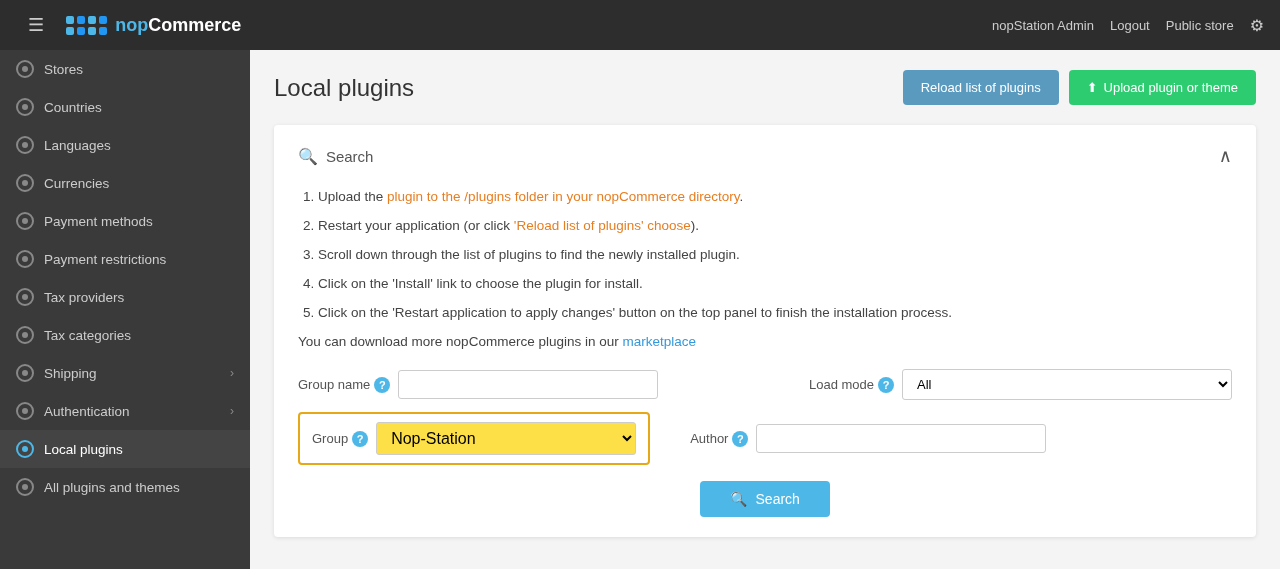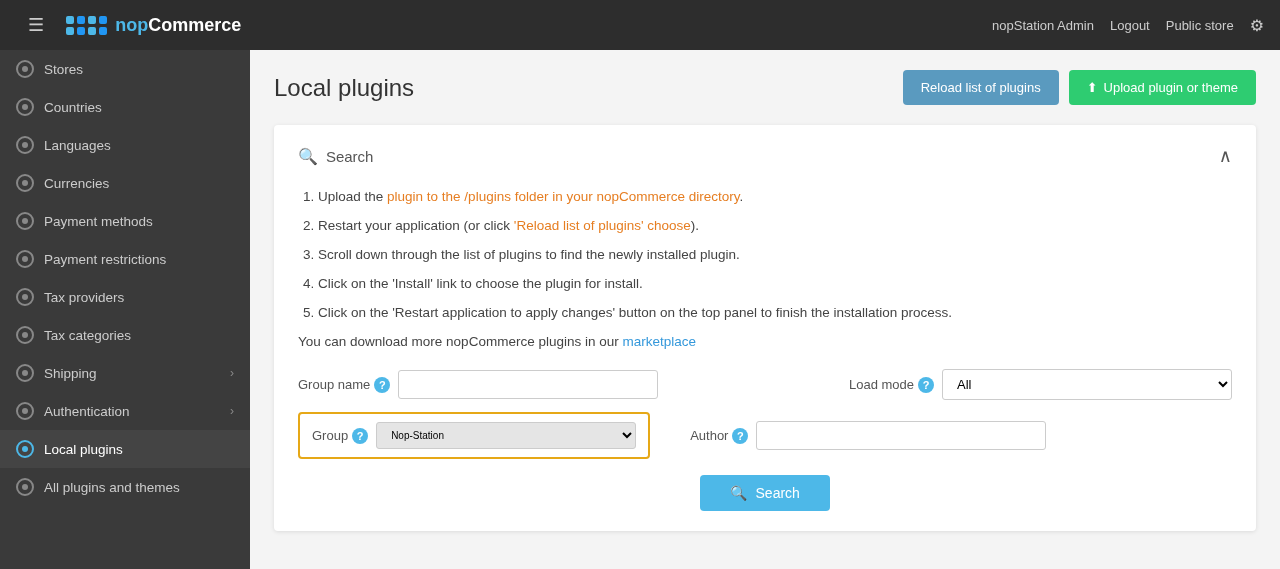--- a/index.html
+++ b/index.html
@@ -281,24 +281,24 @@
       color: #555;
       white-space: nowrap;
       display: flex;
       align-items: center;
       gap: 4px;
     }
     .group-form-group select {
       border: 1px solid #ccc;
       border-radius: 3px;
       padding: 6px 10px;
-      font-size: 10px;
+      font-size: 16px;
       outline: none;
       width: 260px;
-      background: #e5e5e5;
+      background: #fde047;
       cursor: pointer;
     }
 
     .search-btn {
       display: flex;
       justify-content: center;
       margin-top: 8px;
     }
     .btn-search {
       background: #4db8e8;
@@ -468,21 +468,21 @@
               <span>Group name</span>
               <span class="help-icon">?</span>
             </label>
             <input type="text" value="" style="">
           </div>
           <div class="form-group" style="margin-left: auto;">
             <label>
               <span>Load mode</span>
               <span class="help-icon">?</span>
             </label>
-            <select style="width:290px;">
+            <select style="width:330px;">
               <option>All</option>
               <option>Installed only</option>
               <option>Not installed only</option>
             </select>
           </div>
         </div>
 
         <div class="group-row-wrapper">
           <div class="group-form-group">
             <label>

